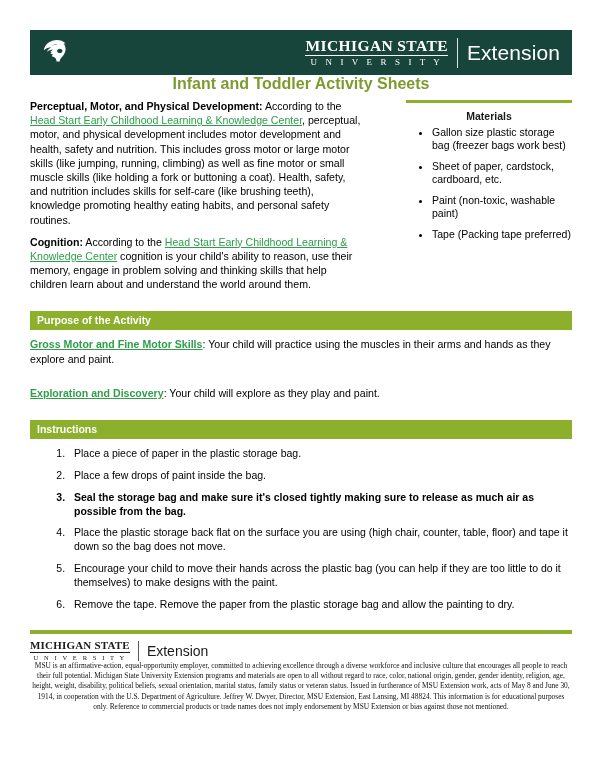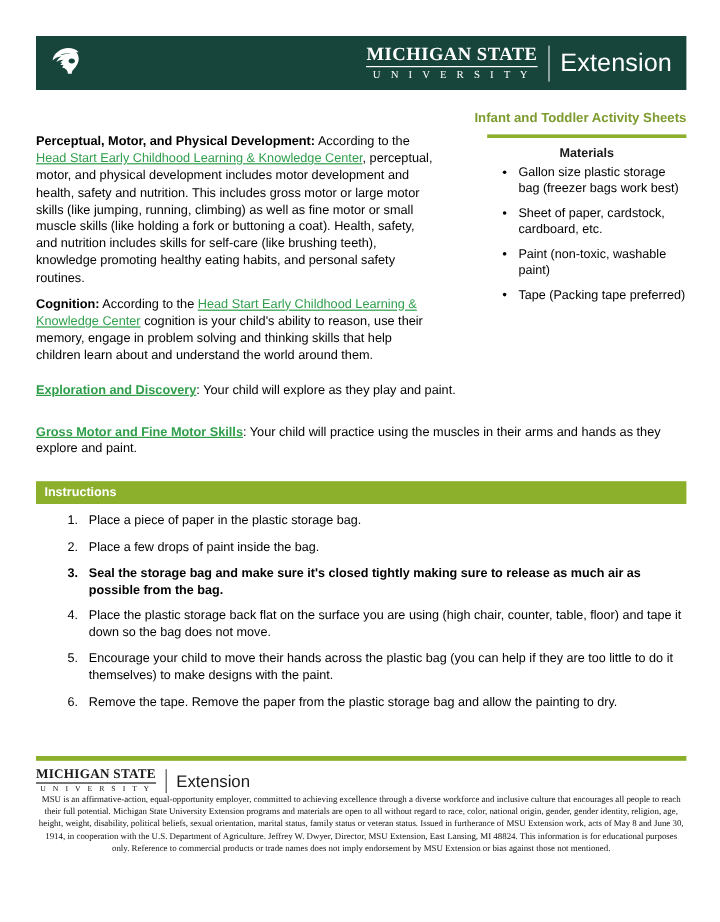--- a/index.html
+++ b/index.html
@@ -76,25 +76,24 @@
   }
   .ext-word {
     color: #ffffff;
     font-size: 21px;
     letter-spacing: 0.1px;
     white-space: nowrap;
   }
 
   
   .subtitle {
-    text-align: right;
+    text-align: center;
     color: #7d9b2f;
     font-weight: bold;
-    font-size: 11px;
-    margin-top: 18px;
+    font-size: 16px;
   }
   .doc-title {
     text-align: center;
     color: #1f5243;
     font-weight: bold;
     font-size: 15.5px;
     margin-top: 11px;
   }
 
   
@@ -270,26 +269,27 @@
       <div class="side-heading">Materials</div>
       <ul class="materials">
         <li>Gallon size plastic storage bag (freezer bags work best)</li>
         <li>Sheet of paper, cardstock, cardboard, etc.</li>
         <li>Paint (non-toxic, washable paint)</li>
         <li>Tape (Packing tape preferred)</li>
       </ul>
     </div>
   </div>
 
+  <div class="section-bar full">Purpose of the Activity</div>
   <div class="purpose-body">
     <p>
-      <a class="lnk bold" href="#">Exploration and Discovery</a><span>: Your child will explore as they play and paint.</span>
+      <a class="lnk bold" href="#">Gross Motor and Fine Motor Skills</a><span>: Your child will practice using the muscles in their arms and hands as they explore and paint.</span>
     </p>
     <p>
-      <a class="lnk bold" href="#">Gross Motor and Fine Motor Skills</a><span>: Your child will practice using the muscles in their arms and hands as they explore and paint.</span>
+      <a class="lnk bold" href="#">Exploration and Discovery</a><span>: Your child will explore as they play and paint.</span>
     </p>
   </div>
 
   <div class="section-bar full">Instructions</div>
   <ol class="instructions">
     <li>Place a piece of paper in the plastic storage bag.</li>
     <li>Place a few drops of paint inside the bag.</li>
     <li class="strong">Seal the storage bag and make sure it's closed tightly making sure to release as much air as possible from the bag.</li>
     <li>Place the plastic storage back flat on the surface you are using (high chair, counter, table, floor) and tape it down so the bag does not move.</li>
     <li>Encourage your child to move their hands across the plastic bag (you can help if they are too little to do it themselves) to make designs with the paint.</li>

